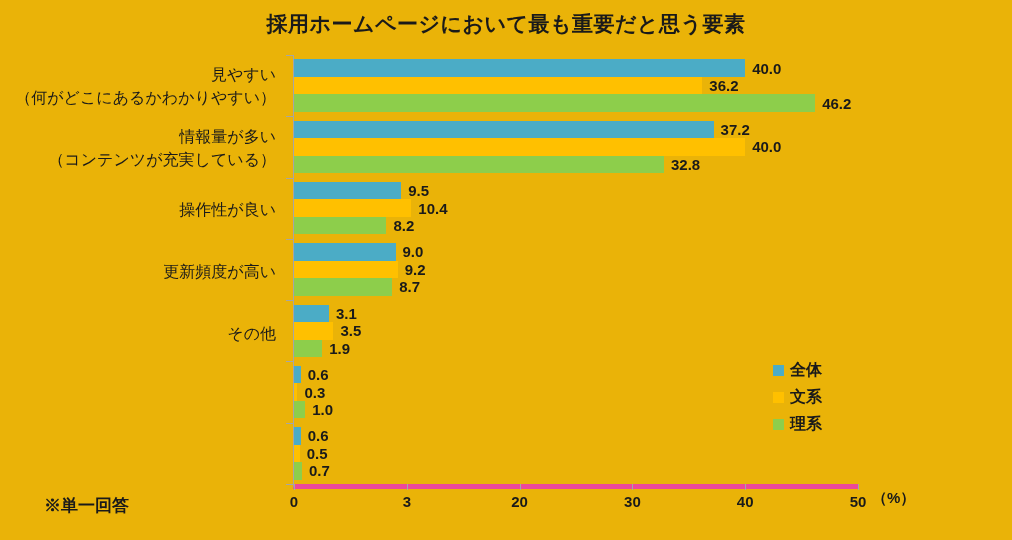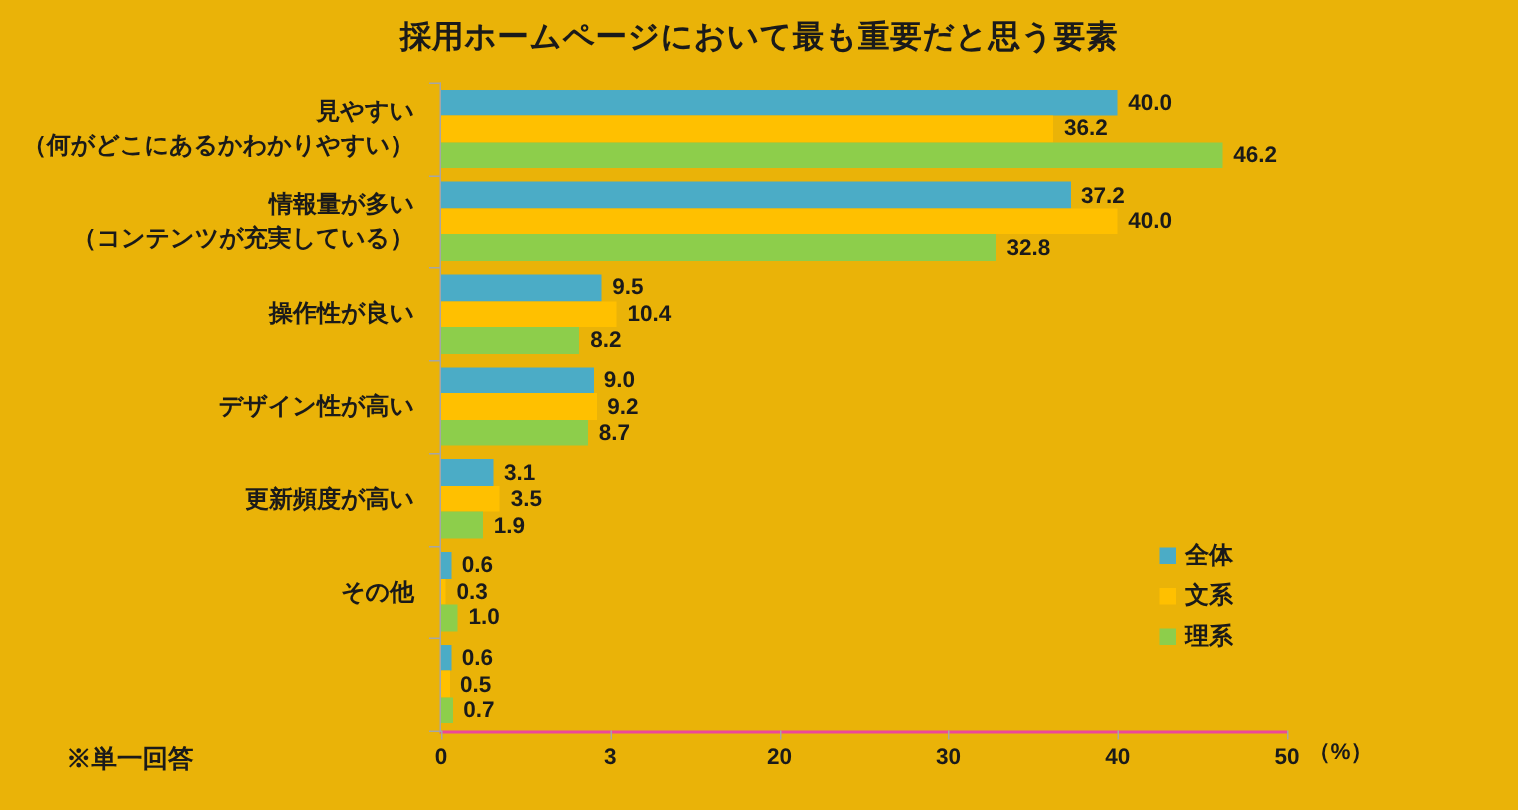--- a/index.html
+++ b/index.html
@@ -14,26 +14,26 @@
   #chart-title {
     position: absolute; top: 10px; left: 0; width: 100%;
     margin: 0; text-align: center;
     font-size: 21px; font-weight: 700; letter-spacing: 0.5px;
   }
 
   #labels-col { position: absolute; left: 0; top: 55px; width: 285px; height: 434px; }
   .cat-label {
     height: 62px; display: flex; align-items: center; justify-content: flex-end;
     text-align: right; padding-right: 9px;
-    font-size: 16px; font-weight: 700; line-height: 1.45; white-space: pre-line;
+    font-size: 16px; font-weight: 400; line-height: 1.45; white-space: pre-line;
   }
 
   #plot {
     position: absolute; left: 293px; top: 55px; width: 565px; height: 434px;
-    border-left: 1px solid #a6a6a6; border-bottom: 2px solid #ec4899;
+    border-left: 1px solid #a6a6a6; border-bottom: 5px solid #ec4899;
   }
   #rows { position: absolute; left: 0; top: 0; width: 100%; height: 100%; display: flex; flex-direction: column; }
   .crow { height: 62px; display: flex; flex-direction: column; justify-content: center; }
   .brow { height: 17.5px; display: flex; align-items: center; }
   .bar  { height: 100%; flex: 0 0 auto; }
   .bval { margin-left: 7px; font-size: 15px; font-weight: 600; white-space: nowrap; }
 
   .ytick { position: absolute; left: -8px; width: 8px; height: 1px; background: #a6a6a6; }
   .xtick { position: absolute; bottom: -6px; width: 1px; height: 6px; background: #a6a6a6; }
   .xlabel {
@@ -57,21 +57,20 @@
 
 <div class="canvas">
   <h1 id="chart-title">採用ホームページにおいて最も重要だと思う要素</h1>
 
   <div id="labels-col">
       <div class="cat-label">見やすい
 （何がどこにあるかわかりやすい）</div>
       <div class="cat-label">情報量が多い
 （コンテンツが充実している）</div>
       <div class="cat-label">操作性が良い</div>
-      <div class="cat-label">デザイン性が高い</div>
       <div class="cat-label">更新頻度が高い</div>
       <div class="cat-label">その他</div>
     </div>
 
   <div id="plot">
     <div id="rows">
         <div class="crow">
           <div class="brow">
             <div class="bar" style="width: 80%; background: rgb(75, 172, 198);"></div>
             <span class="bval">40.0</span>

